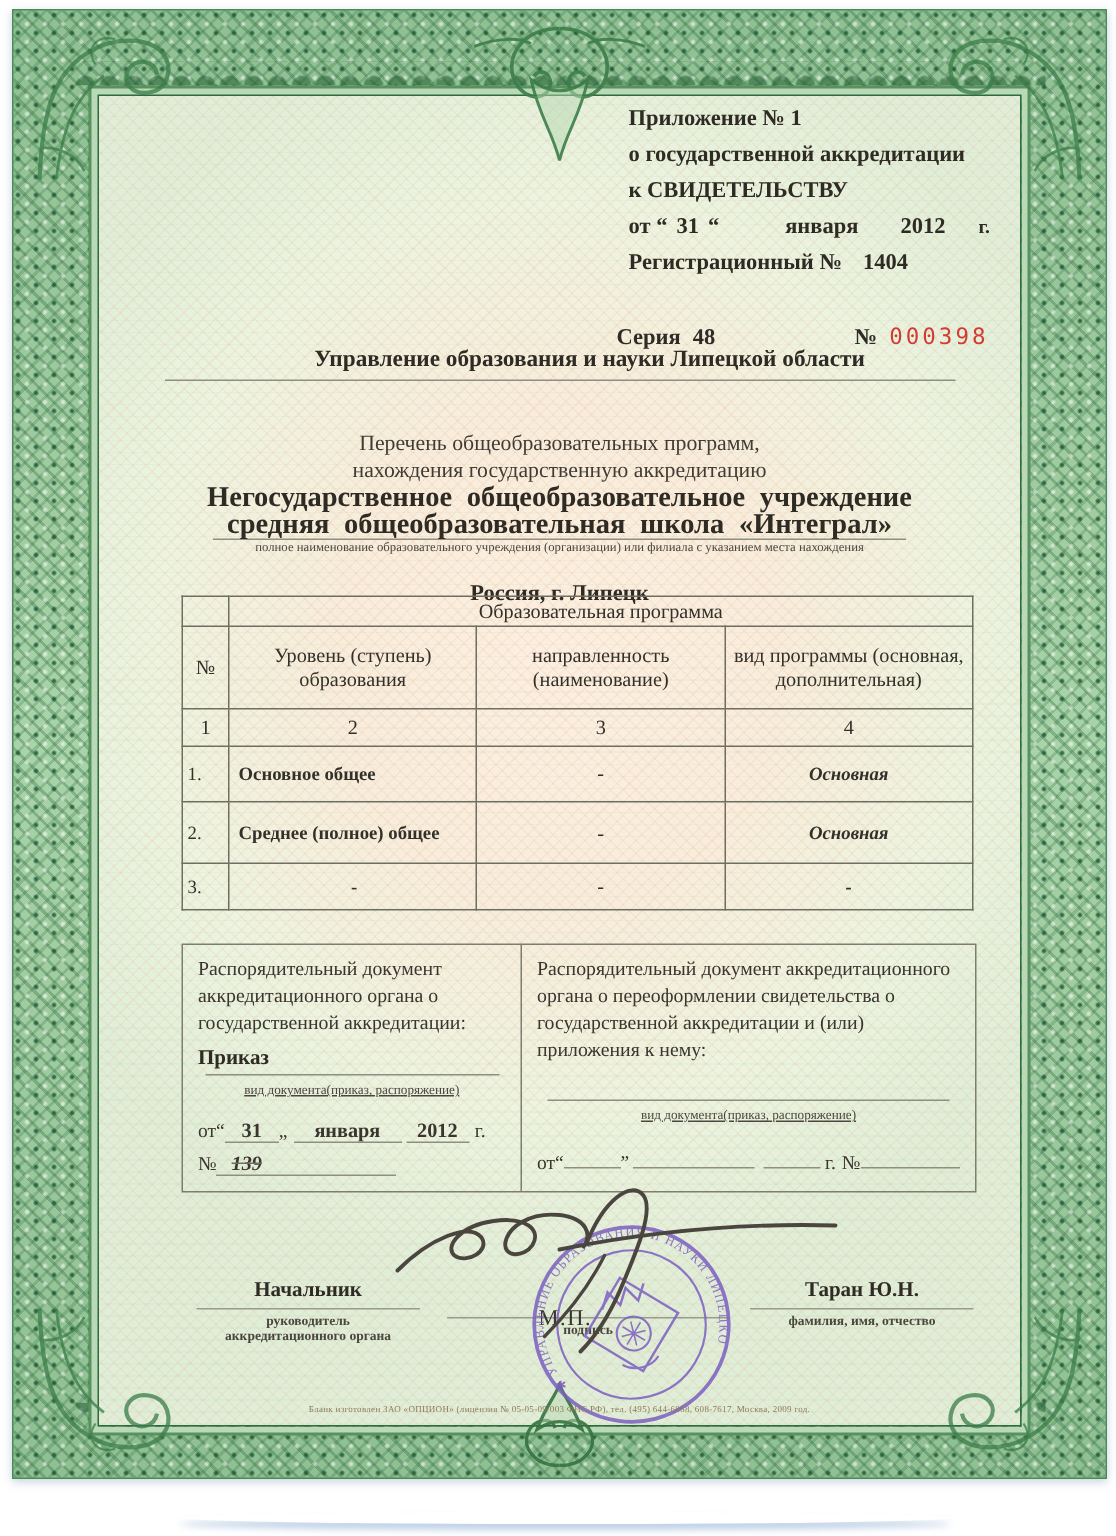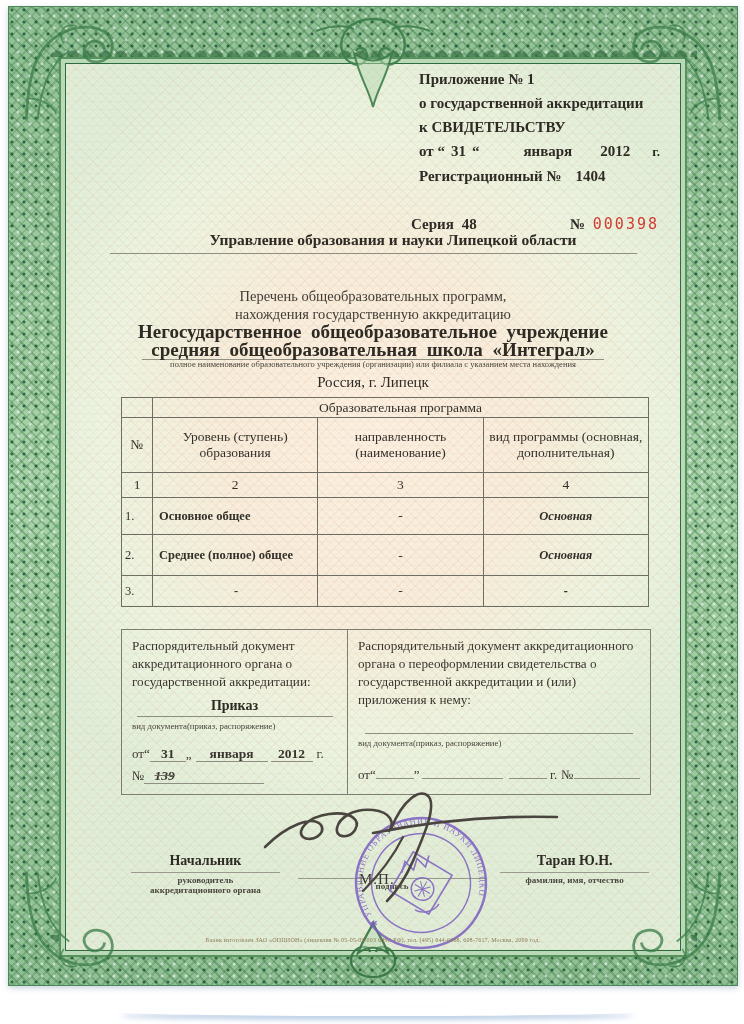--- a/index.html
+++ b/index.html
@@ -64,21 +64,21 @@
   .authority{left:0;top:224px;width:100%;text-align:center;}
   .authority .name{font-size:15.5px;font-weight:bold;color:#2e2a24;padding-left:40px;}
   .authority .rule{width:527px;margin:4px auto 0;border-top:1px solid #8e8e82;}
   .caption{font-size:9px;color:#4a463e;font-weight:bold;}
 
   .subject{left:0;top:280px;width:100%;text-align:center;color:#403c35;}
   .subject .ln{font-size:14.5px;line-height:18px;}
   .subject .school{font-size:19px;font-weight:bold;line-height:17.5px;word-spacing:5px;color:#2e2a24;}
   .subject .u-rule{width:462px;margin:1px auto 0;border-top:1px solid #8e8e82;}
   .subject .caption{font-weight:normal;font-size:8.5px;margin-top:-1px;}
-  .subject .location{font-size:15px;font-weight:normal;margin-top:5px;color:#2e2a24;}
+  .subject .location{font-size:15px;font-weight:bold;margin-top:19px;color:#2e2a24;}
 
   table.programs{left:112px;top:390px;position:absolute;border-collapse:collapse;width:528px;table-layout:fixed;font-size:13.5px;color:#33302a;}
   table.programs td{border:1px solid #6e6e62;padding:1px 4px;vertical-align:middle;}
   table.programs .c-num{width:22px;}
   table.programs .c-level{width:116px;}
   table.programs .c-dir{width:260px;}
   table.programs .c-kind{width:130px;}
   .t-center{text-align:center;}
   .row-level{font-weight:bold;font-size:12.5px;padding-left:6px !important;}
   .row-kind{font-weight:bold;font-size:12.5px;text-align:center;font-style:italic;}
@@ -87,23 +87,23 @@
   .hrow td{height:52px;line-height:16px;}
   .irow td{height:22px;}
   .drow1 td{height:34px;}
   .drow2 td{height:38px;line-height:15px;}
   .drow3 td{height:28px;}
 
   .boxes{left:112px;top:622px;width:528px;display:flex;position:absolute;border:1px solid #7d7d71;}
   .box{padding:7px 10px 9px;font-size:13.2px;line-height:18px;color:#3a352e;box-sizing:border-box;display:flex;flex-direction:column;}
   .box-left{width:226px;border-right:1px solid #7d7d71;}
   .box-right{width:302px;}
-  .doc-type{text-align:center;font-weight:bold;font-size:14px;margin-top:6px;color:#2e2a24;}
+  .doc-type{font-weight:bold;font-size:14px;margin-top:6px;color:#2e2a24;}
   .rule-c{border-top:1px solid #8e8e82;margin:1px auto 0;}
-  .cap-c{text-align:left;font-size:8.8px;color:#4a463e;margin-top:0;}
+  .cap-c{text-align:center;font-size:8.8px;color:#4a463e;margin-top:0;text-decoration:underline;}
   .dline{display:flex;align-items:baseline;font-size:13px;margin-top:10px;color:#3a352e;}
   .blank{border-bottom:1px solid #8e8e82;display:inline-block;text-align:center;font-weight:bold;font-size:13.5px;line-height:14px;}
   .numline{display:flex;align-items:baseline;font-size:13px;margin-top:4px;}
   .strike{font-weight:bold;text-decoration:line-through;text-decoration-color:#6e6e62;padding:0 10px;font-style:italic;}
 
   .sig-row{left:112px;top:806px;width:528px;position:absolute;display:flex;margin-top:40px;}
   .sig-col{text-align:center;}
   .sig-col .t{font-size:14px;font-weight:bold;color:#2e2a24;}
   .sig-col .r{border-top:1px solid #9a9a8e;margin-top:3px;}
   .sig-col .c{font-size:9px;color:#4a463e;line-height:10px;margin-top:2px;font-weight:bold;}

